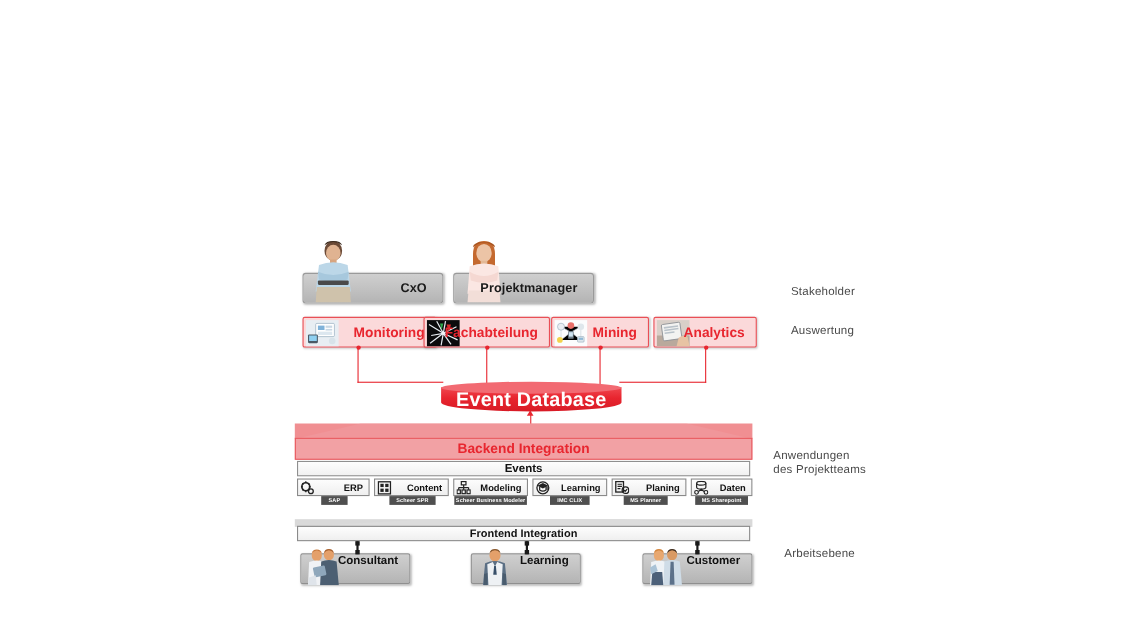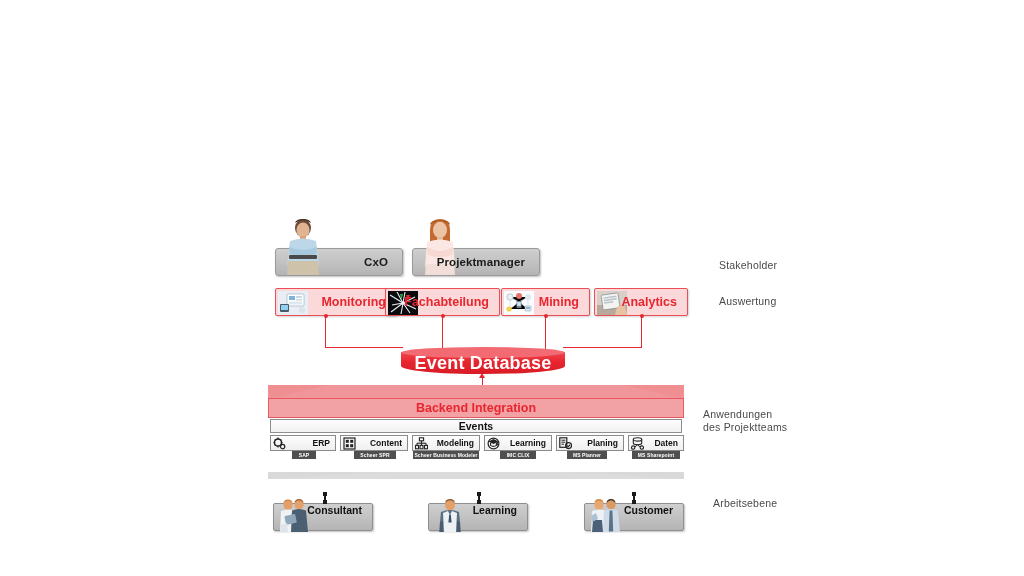--- a/index.html
+++ b/index.html
@@ -549,20 +549,23 @@
       <path d="M4 9.8 L6.5 7.8 L9 9.8" fill="none" stroke="#222" stroke-width="1"></path>
     </svg>
     <span class="app-label">Daten</span>
   </div>
   <div class="app-sub" style="left:632px; width:48px;">MS Sharepoint</div>
 
   <div id="frontend-slab">
     <svg class="fs-top" viewBox="0 0 416 7" preserveAspectRatio="none">
       <polygon points="120,0 300,0 416,7 0,7" fill="#dcdcdc"></polygon>
     </svg>
+    <div class="fs-face">
+      <span class="fs-label">Frontend Integration</span>
+    </div>
   </div>
 
   <div class="blk-dot" style="left:323px; top:492px;"></div>
   <div class="blk-conn" style="left:324px; top:492px; height:12px;"></div>
   <div class="blk-dot" style="left:323px; top:500px;"></div>
 
   <div class="blk-dot" style="left:477px; top:492px;"></div>
   <div class="blk-conn" style="left:478px; top:492px; height:12px;"></div>
   <div class="blk-dot" style="left:477px; top:500px;"></div>
 

